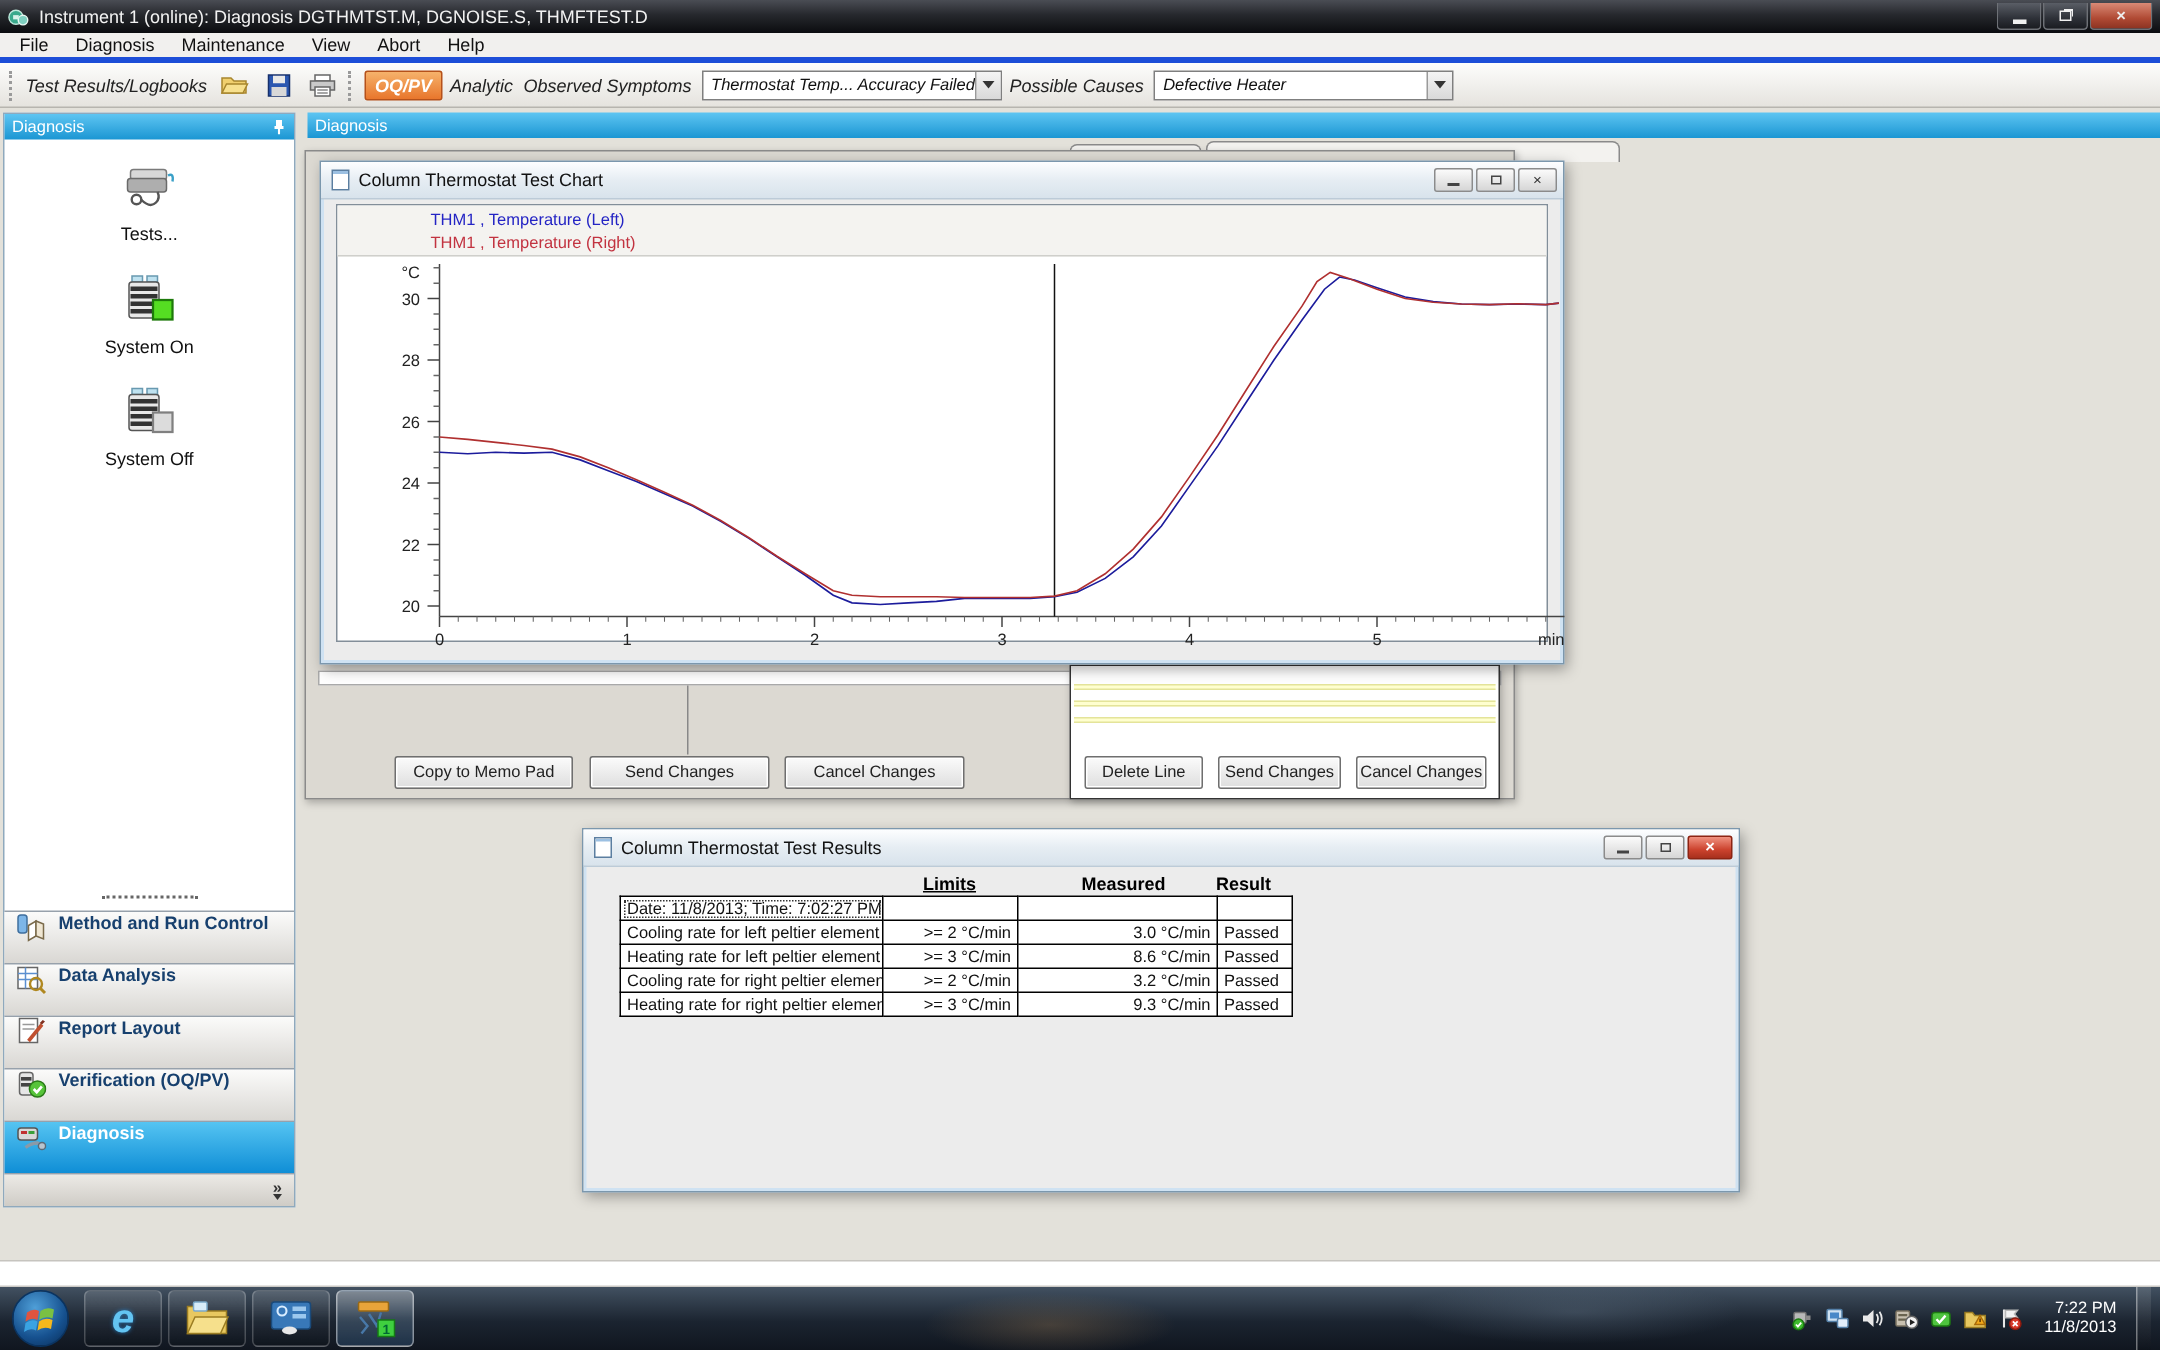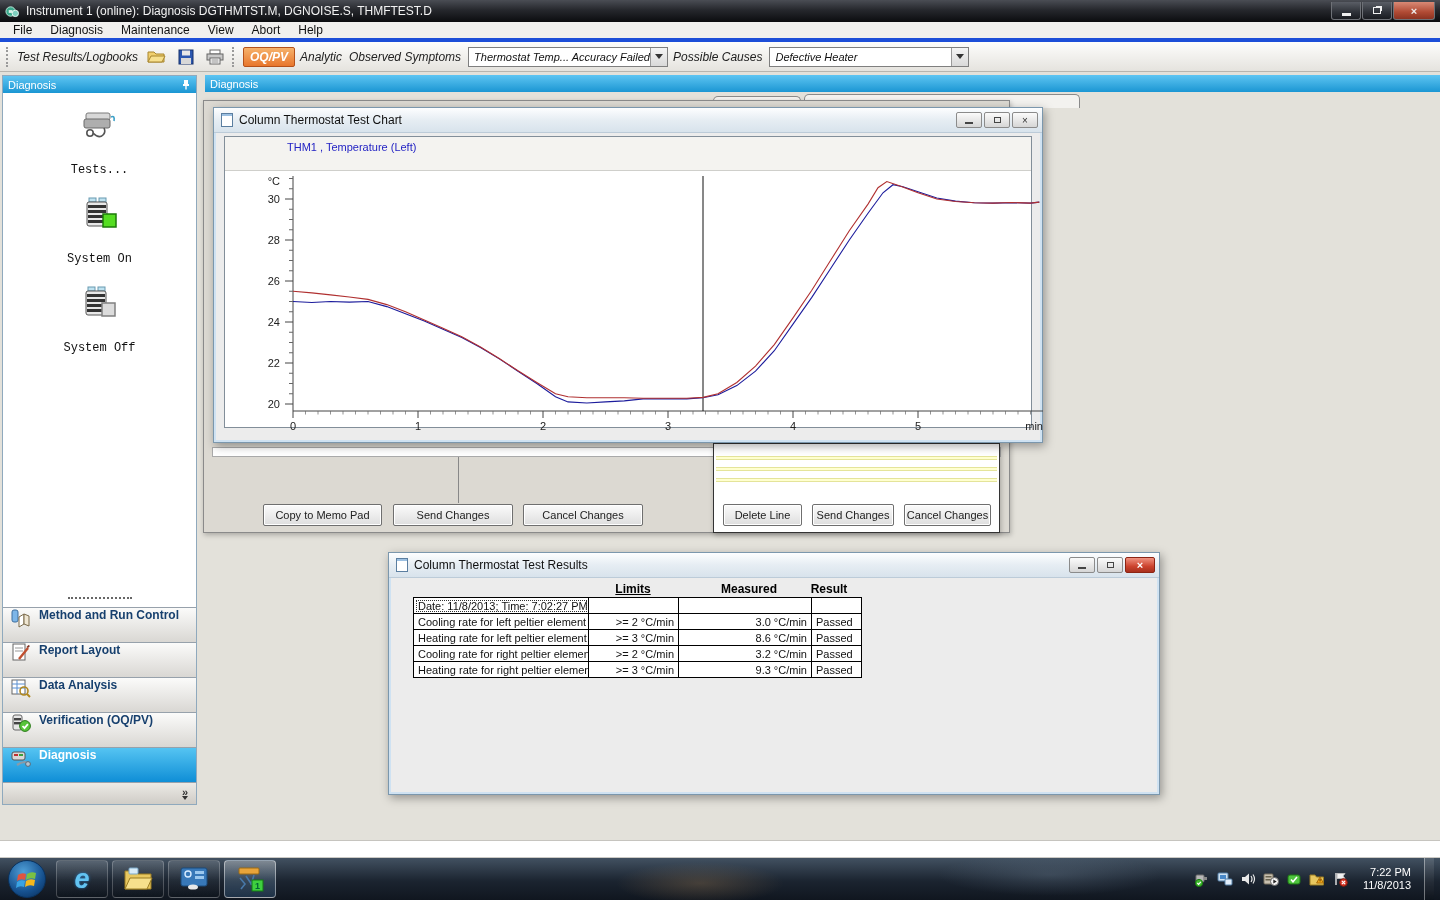--- a/index.html
+++ b/index.html
@@ -31,21 +31,21 @@
   .combo .arrow-btn { width:17px; height:18px; background:linear-gradient(#f4f4f4,#d9d9d9); border-left:1px solid #9a9a9a; display:flex; align-items:center; justify-content:center; }
   .tri-down { width:0; height:0; border-left:4px solid transparent; border-right:4px solid transparent; border-top:5px solid #333; }
 
   
   .workspace { flex:1 1 auto; position:relative; background:#e3e1da; padding-top:3px; }
   .left-panel { position:absolute; left:2px; top:3px; width:195px; height:730px; background:#fff; border:1px solid #8fa9bd; display:flex; flex-direction:column; }
   .panel-header { height:17px; background:linear-gradient(#5ec5f2,#1b96d3); color:#fff; font-size:11px; display:flex; align-items:center; padding:0 5px; flex:0 0 auto; }
   .panel-header .pin { margin-left:auto; }
   .tools-area { flex:1 1 auto; display:flex; flex-direction:column; align-items:center; padding-top:14px; overflow:hidden; }
   .tool-item { display:flex; flex-direction:column; align-items:center; margin-bottom:19px; }
-  .tool-item .tool-label { margin-top:20px; font-size:12px; color:#111;font-family:Liberation Mono, monospace; }
+  .tool-item .tool-label { margin-top:6px; font-size:12px; color:#111; }
   .grip-dots { height:8px; width:64px; border-top:2px dotted #666; align-self:center; margin-bottom:2px; flex:0 0 auto; }
   .nav-item { height:35px; flex:0 0 auto; display:flex; align-items:flex-start; gap:8px; padding:0 8px; background:linear-gradient(#fbfbfa,#d9d7d3); border-top:1px solid #97a1ab; font-size:12px; font-weight:bold; color:#17406e; }
   .nav-item.active { background:linear-gradient(#55c4f2,#0f8ed6); color:#fff; }
   .nav-overflow { height:22px; flex:0 0 auto; background:linear-gradient(#eceae6,#cfccc6); border-top:1px solid #97a1ab; display:flex; align-items:center; justify-content:flex-end; padding-right:8px; color:#333; }
   .chev-wrap { display:flex; flex-direction:column; align-items:center; line-height:8px; font-size:11px; font-weight:bold; }
   .tri-down-s { width:0; height:0; border-left:3px solid transparent; border-right:3px solid transparent; border-top:4px solid #333; }
 
   .main-header { position:absolute; left:205px; right:0; top:3px; height:17px; background:linear-gradient(#5ec5f2,#1b96d3); color:#fff; font-size:11px; display:flex; align-items:center; padding:0 5px; }
 
   .canvas { position:absolute; left:197px; top:20px; right:0; bottom:0; }
@@ -237,38 +237,38 @@
       <div class="nav-item">
         <svg width="20" height="20" viewBox="0 0 20 20">
             <rect x="1" y="2" width="6" height="12" rx="2" fill="#7db6e8" stroke="#3f6f9e"></rect>
             <path d="M8 9 l5 -3 v10 l-5 3 z" fill="#fff" stroke="#7a6a4a"></path>
             <path d="M13 6 l5 2 v10 l-5 -2 z" fill="#efe6d2" stroke="#7a6a4a"></path>
           </svg>
         <span>Method and Run Control</span>
       </div>
       <div class="nav-item">
         <svg width="20" height="20" viewBox="0 0 20 20">
-            <rect x="2" y="1" width="12" height="16" fill="#fff" stroke="#666"></rect>
-            <line x1="4" y1="5" x2="12" y2="5" stroke="#999"></line>
-            <line x1="4" y1="8" x2="12" y2="8" stroke="#999"></line>
-            <line x1="8" y1="16" x2="17" y2="5" stroke="#c05030" stroke-width="2.4"></line>
-            <path d="M17 5 l2 -2 -1.5 -1 -2 2 z" fill="#803020"></path>
-          </svg>
-        <span>Report Layout</span>
-      </div>
-      <div class="nav-item">
-        <svg width="20" height="20" viewBox="0 0 20 20">
             <rect x="1" y="2" width="13" height="14" fill="#fff" stroke="#666"></rect>
             <line x1="1" y1="6" x2="14" y2="6" stroke="#5b8fd0"></line>
             <line x1="1" y1="10" x2="14" y2="10" stroke="#5b8fd0"></line>
             <line x1="6" y1="2" x2="6" y2="16" stroke="#5b8fd0"></line>
             <circle cx="13" cy="13" r="4" fill="none" stroke="#b08820" stroke-width="1.6"></circle>
             <line x1="16" y1="16" x2="19" y2="19" stroke="#b08820" stroke-width="2"></line>
           </svg>
         <span>Data Analysis</span>
+      </div>
+      <div class="nav-item">
+        <svg width="20" height="20" viewBox="0 0 20 20">
+            <rect x="2" y="1" width="12" height="16" fill="#fff" stroke="#666"></rect>
+            <line x1="4" y1="5" x2="12" y2="5" stroke="#999"></line>
+            <line x1="4" y1="8" x2="12" y2="8" stroke="#999"></line>
+            <line x1="8" y1="16" x2="17" y2="5" stroke="#c05030" stroke-width="2.4"></line>
+            <path d="M17 5 l2 -2 -1.5 -1 -2 2 z" fill="#803020"></path>
+          </svg>
+        <span>Report Layout</span>
       </div>
       <div class="nav-item">
         <svg width="20" height="20" viewBox="0 0 20 20">
             <rect x="2" y="2" width="9" height="15" rx="2" fill="#e6e6e6" stroke="#666"></rect>
             <rect x="3" y="5" width="7" height="2.4" fill="#444"></rect>
             <rect x="3" y="9" width="7" height="2.4" fill="#444"></rect>
             <circle cx="14" cy="13" r="5.4" fill="#57c43a" stroke="#2a7a18"></circle>
             <path d="M11.5 13 l2 2.2 3.4 -4" fill="none" stroke="#fff" stroke-width="1.8"></path>
           </svg>
         <span>Verification (OQ/PV)</span>
@@ -327,20 +327,21 @@
               </div>
             <div class="wbtn">
                 <span class="rest"></span>
               </div>
             <div class="wbtn">×</div>
           </div>
         </div>
         <div class="chart-inner">
           <div class="legend-band">
             <div class="legend-line blue">THM1 , Temperature (Left)</div>
+            <div class="legend-line red">THM1 , Temperature (Right)</div>
           </div>
           <svg width="826" height="262" viewBox="0 0 826 262">
               <line x1="68" y1="5" x2="68" y2="240" stroke="#444" stroke-width="1"></line>
               <line x1="68" y1="240" x2="818" y2="240" stroke="#444" stroke-width="1"></line>
               <line x1="60" y1="233" x2="68" y2="233" stroke="#444"></line>
               <text x="55" y="237" text-anchor="end" class="tick">20</text>
               <line x1="60" y1="192" x2="68" y2="192" stroke="#444"></line>
               <text x="55" y="196" text-anchor="end" class="tick">22</text>
               <line x1="60" y1="151" x2="68" y2="151" stroke="#444"></line>
               <text x="55" y="155" text-anchor="end" class="tick">24</text>

